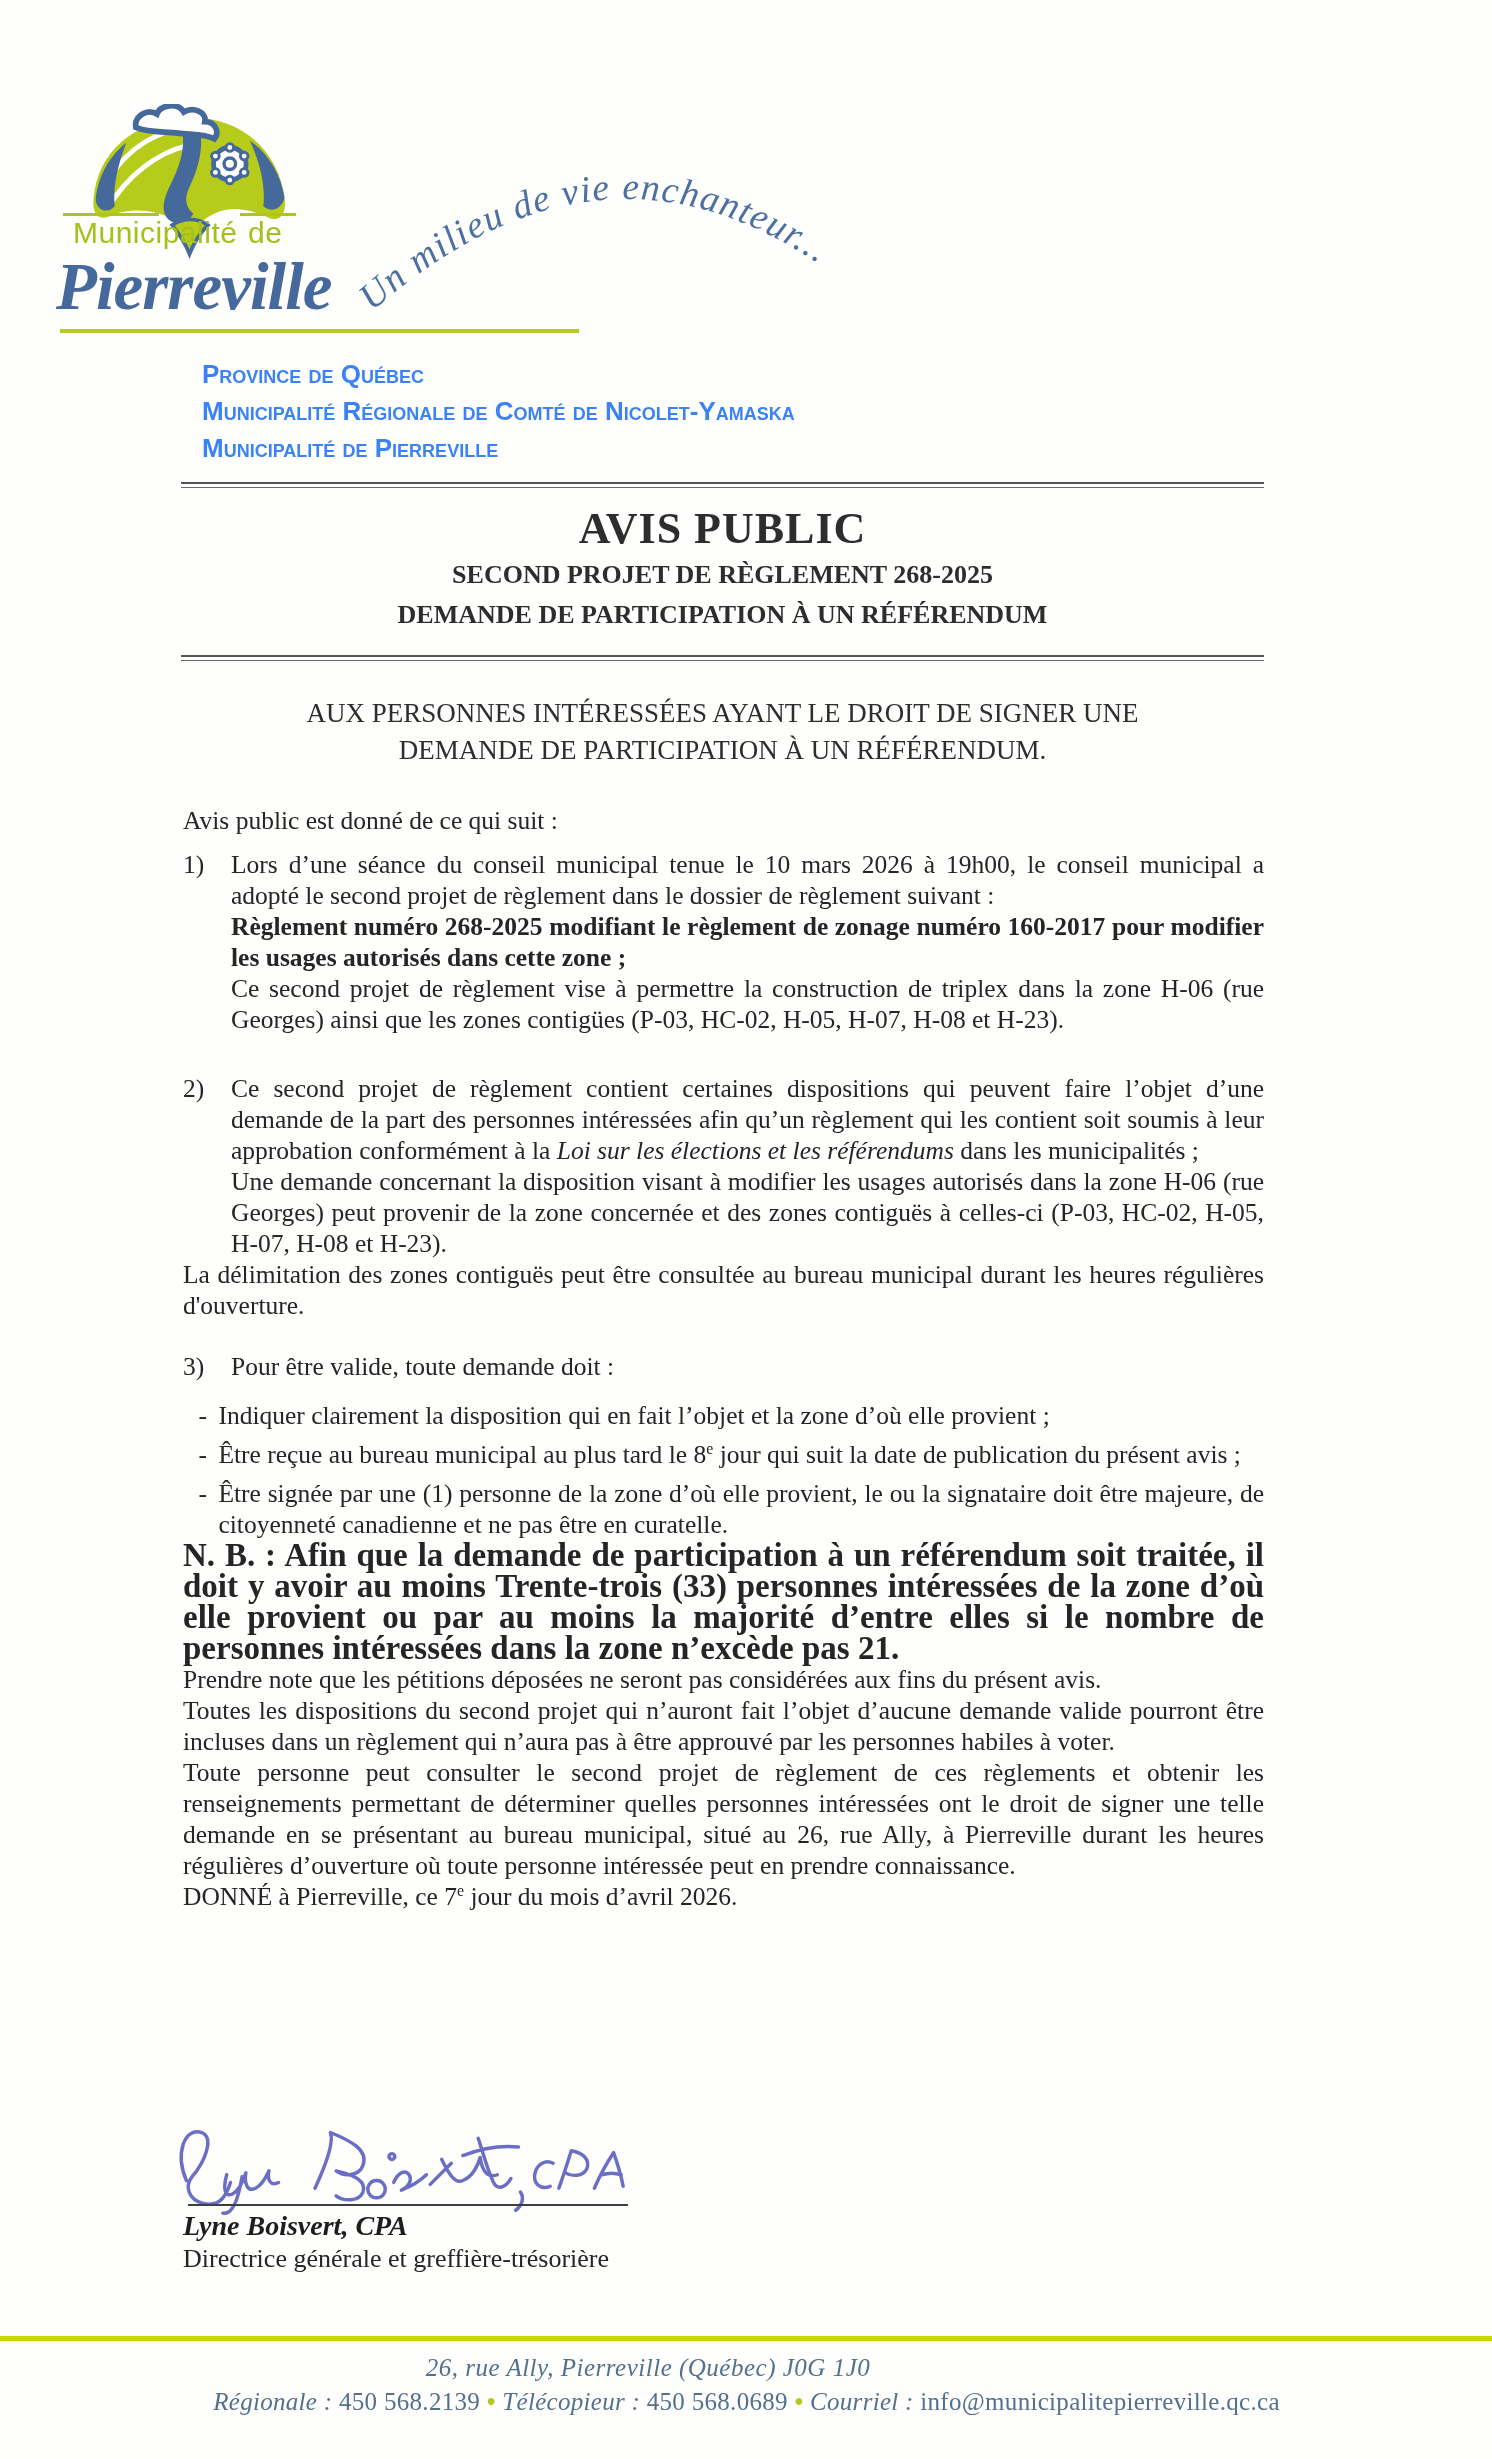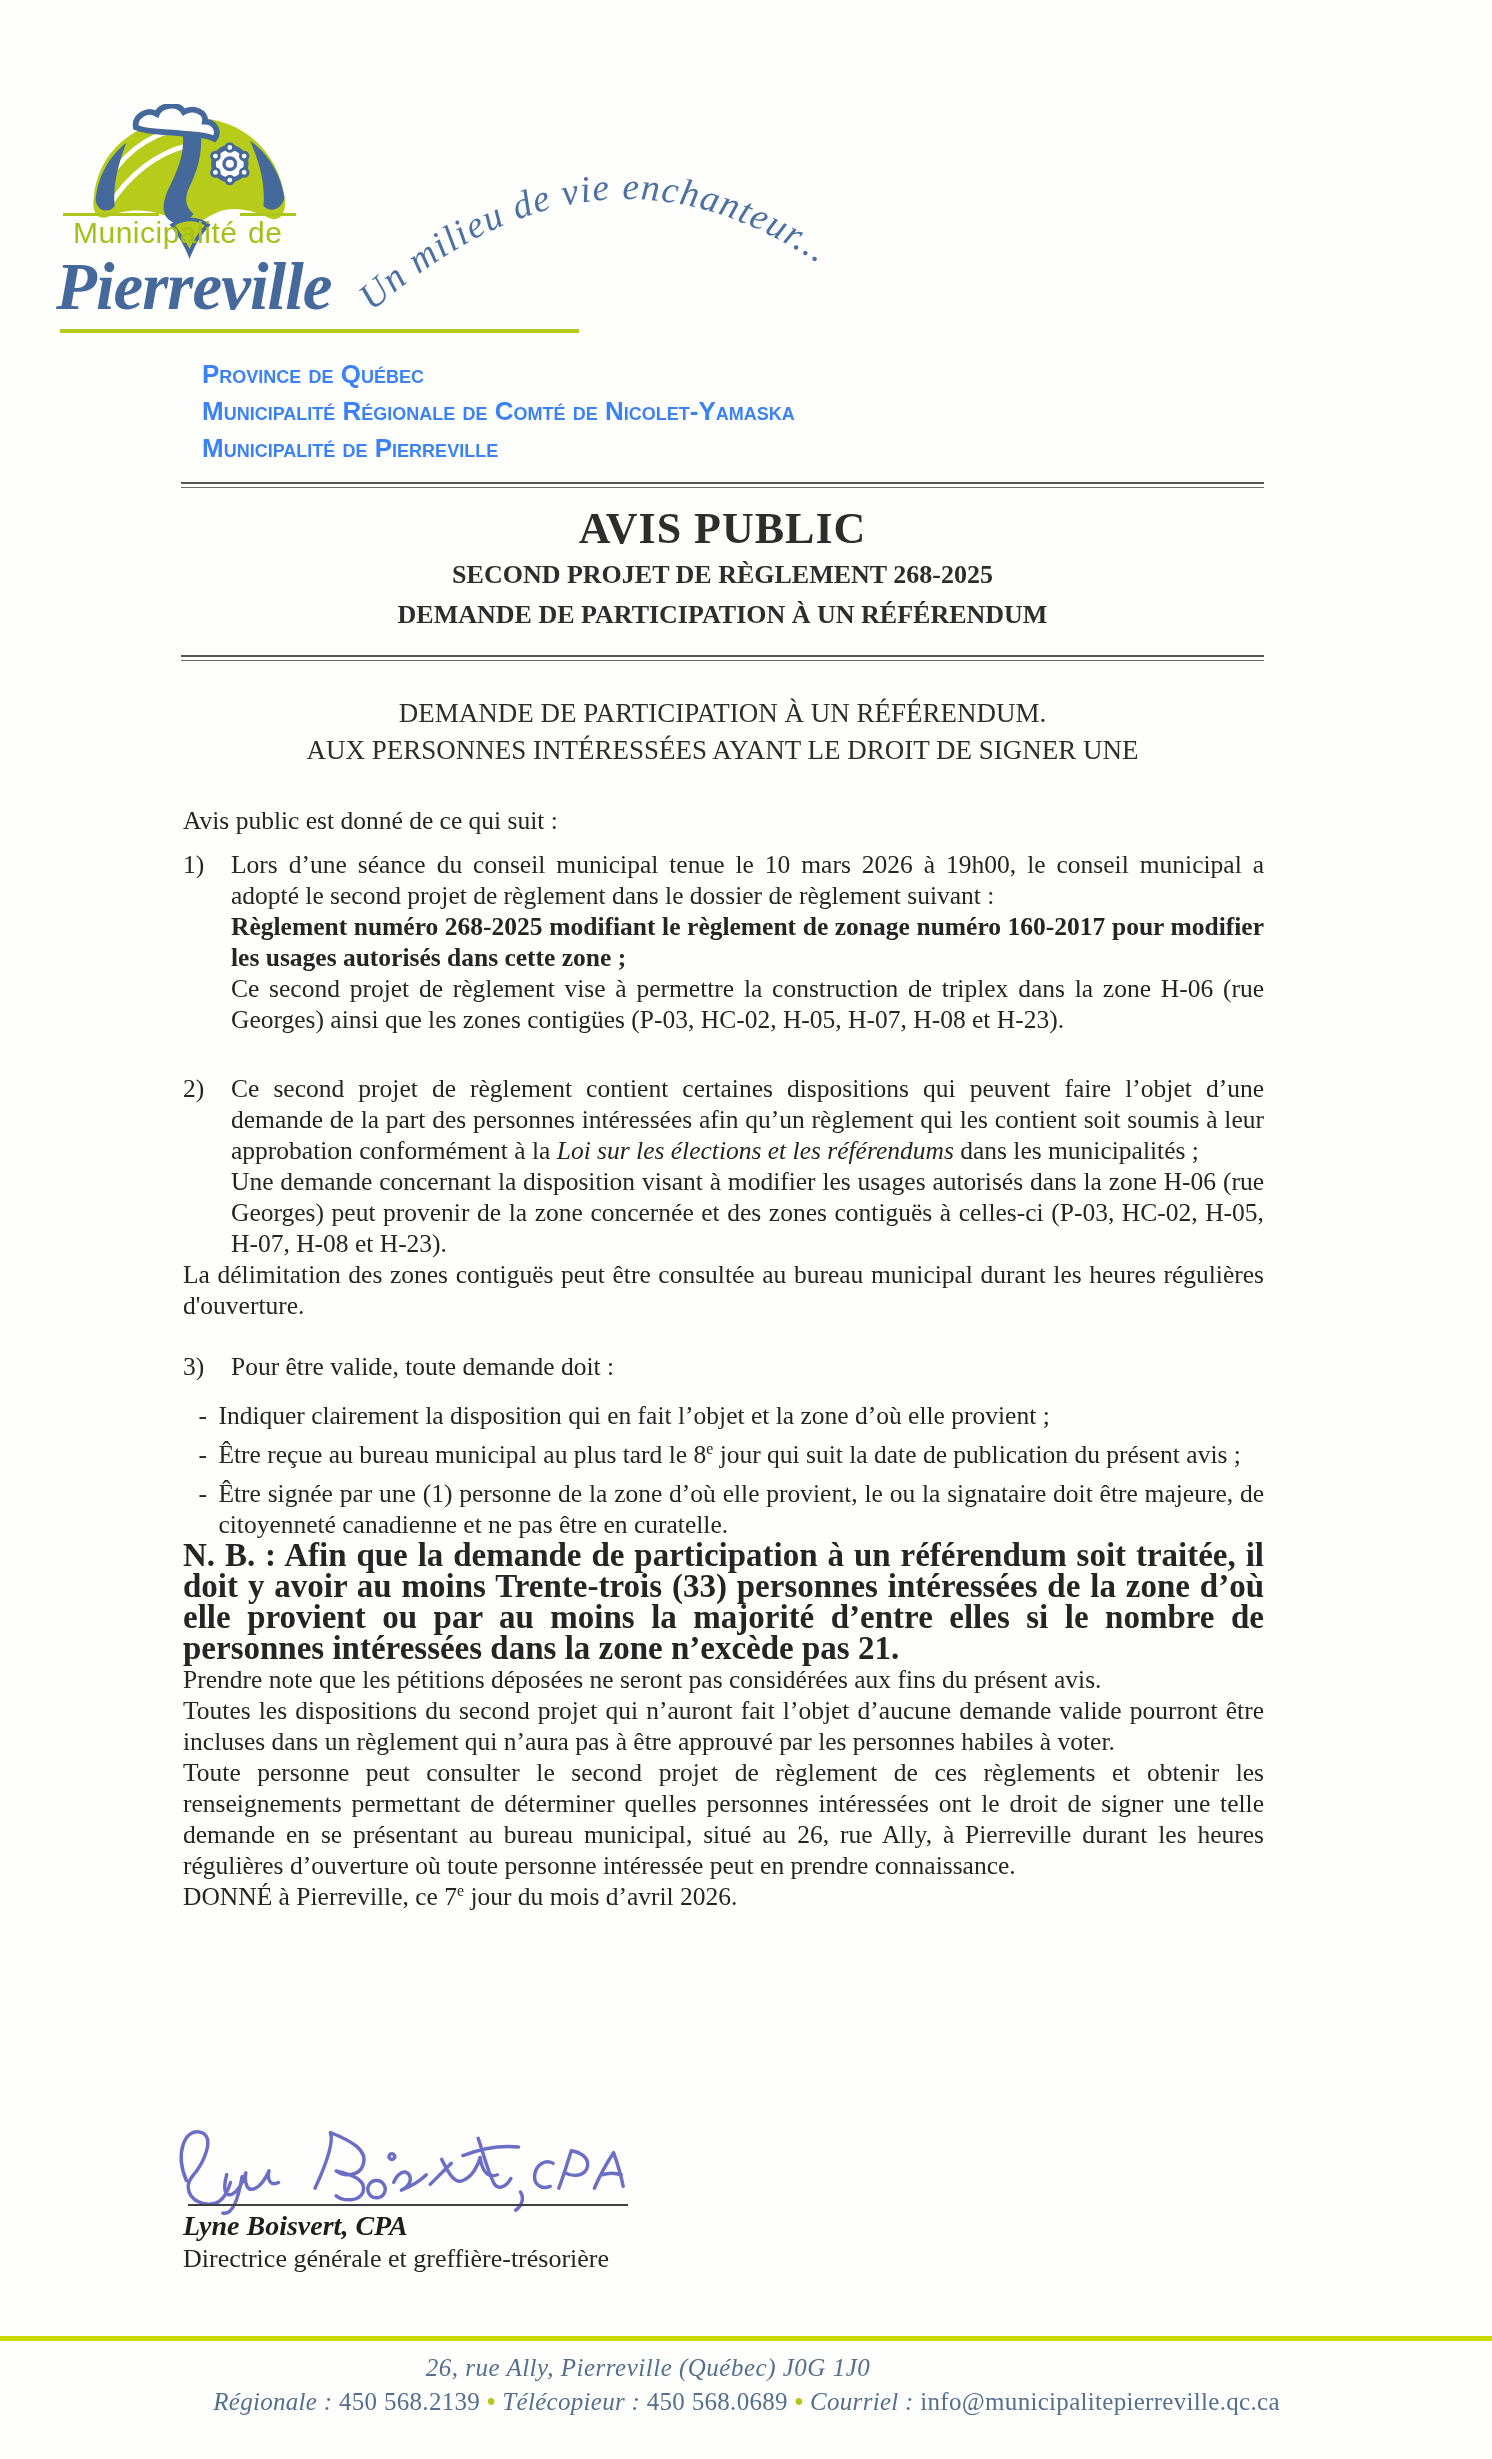--- a/index.html
+++ b/index.html
@@ -161,22 +161,22 @@
 
   <div id="title-block">
     <div id="title-main">AVIS PUBLIC</div>
     <div class="title-sub">SECOND PROJET DE RÈGLEMENT 268-2025</div>
     <div class="title-sub">DEMANDE DE PARTICIPATION À UN RÉFÉRENDUM</div>
   </div>
 
   <div id="rule-bottom" class="double-rule"></div>
 
   <div id="salutation">
+    <div>AUX PERSONNES INTÉRESSÉES AYANT LE DROIT DE SIGNER UNE</div>
     <div>DEMANDE DE PARTICIPATION À UN RÉFÉRENDUM.</div>
-    <div>AUX PERSONNES INTÉRESSÉES AYANT LE DROIT DE SIGNER UNE</div>
   </div>
 
   <div id="body-flow">
 
     <p id="p-intro">Avis public est donné de ce qui suit :</p>
 
     <div id="p-item1" class="item">
       <span class="num">1)</span>
       <div class="content">
         <p class="just">Lors d’une séance du conseil municipal tenue le 10 mars 2026 à 19h00, le conseil municipal a adopté le second projet de règlement dans le dossier de règlement suivant :</p>

